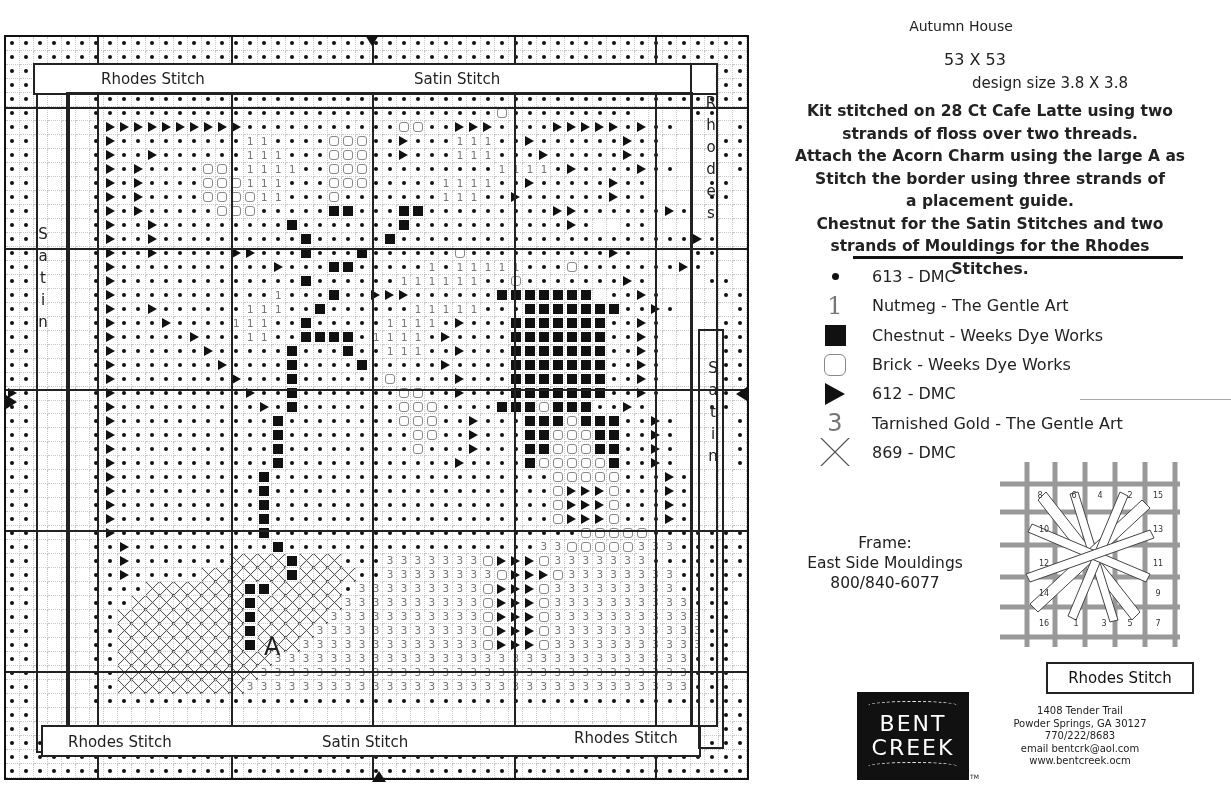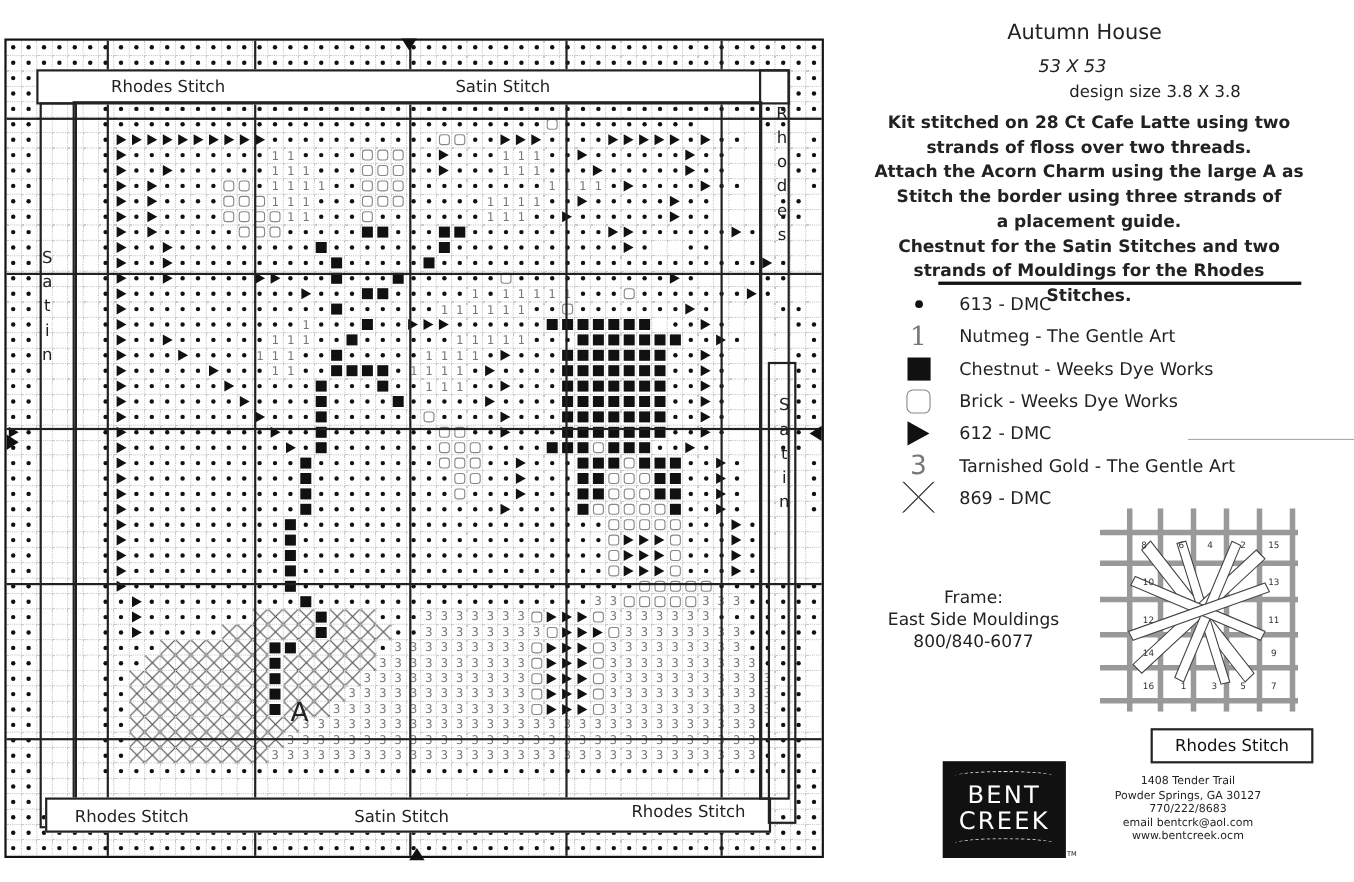--- a/index.html
+++ b/index.html
@@ -18,22 +18,22 @@
   .box{position:absolute;border:2px solid #222;box-sizing:border-box;background:#fff;}
   .blabel{position:absolute;font-family:"DejaVu Sans",sans-serif;font-size:15px;color:#222;white-space:nowrap;}
   .vlabel{position:absolute;font-size:15px;color:#222;width:14px;text-align:center;line-height:22px;}
   .arrow-down{position:absolute;width:0;height:0;border-left:7px solid transparent;border-right:7px solid transparent;border-top:11px solid #111;}
   .arrow-up{position:absolute;width:0;height:0;border-left:7px solid transparent;border-right:7px solid transparent;border-bottom:11px solid #111;}
   .arrow-right{position:absolute;width:0;height:0;border-top:7px solid transparent;border-bottom:7px solid transparent;border-left:11px solid #111;}
   .arrow-left{position:absolute;width:0;height:0;border-top:7px solid transparent;border-bottom:7px solid transparent;border-right:11px solid #111;}
   .charmA{position:absolute;font-size:24px;color:#222;}
   
   .rt{position:absolute;text-align:center;font-size:16px;color:#222;}
-  #title{left:856px;top:18px;width:260px;font-size:19px;}
-  #size{left:900px;top:50px;width:150px;font-size:16px;font-style:italic;}
+  #title{left:831px;top:18px;width:260px;font-size:14px;}
+  #size{left:900px;top:50px;width:150px;font-size:16px;}
   #design{left:950px;top:74px;width:200px;font-size:15px;}
   #instr{left:790px;top:100px;width:400px;font-size:15.5px;line-height:22.5px;font-weight:bold;}
   #rule{position:absolute;left:853px;top:256px;width:330px;height:3px;background:#111;}
   #legend{position:absolute;left:818px;top:262px;width:400px;}
   .lg{display:flex;align-items:center;height:29.3px;}
   .lg .sym{width:34px;height:28px;display:flex;align-items:center;justify-content:center;position:relative;}
   .lg .txt{font-size:16px;color:#222;margin-left:20px;}
   .s-dot::after{content:"";width:7px;height:7px;background:#111;border-radius:50%;}
   .s-one{font-size:24px;color:#777;font-family:"DejaVu Serif",serif;}
   .s-sq::after{content:"";width:21px;height:21px;background:#111;}

